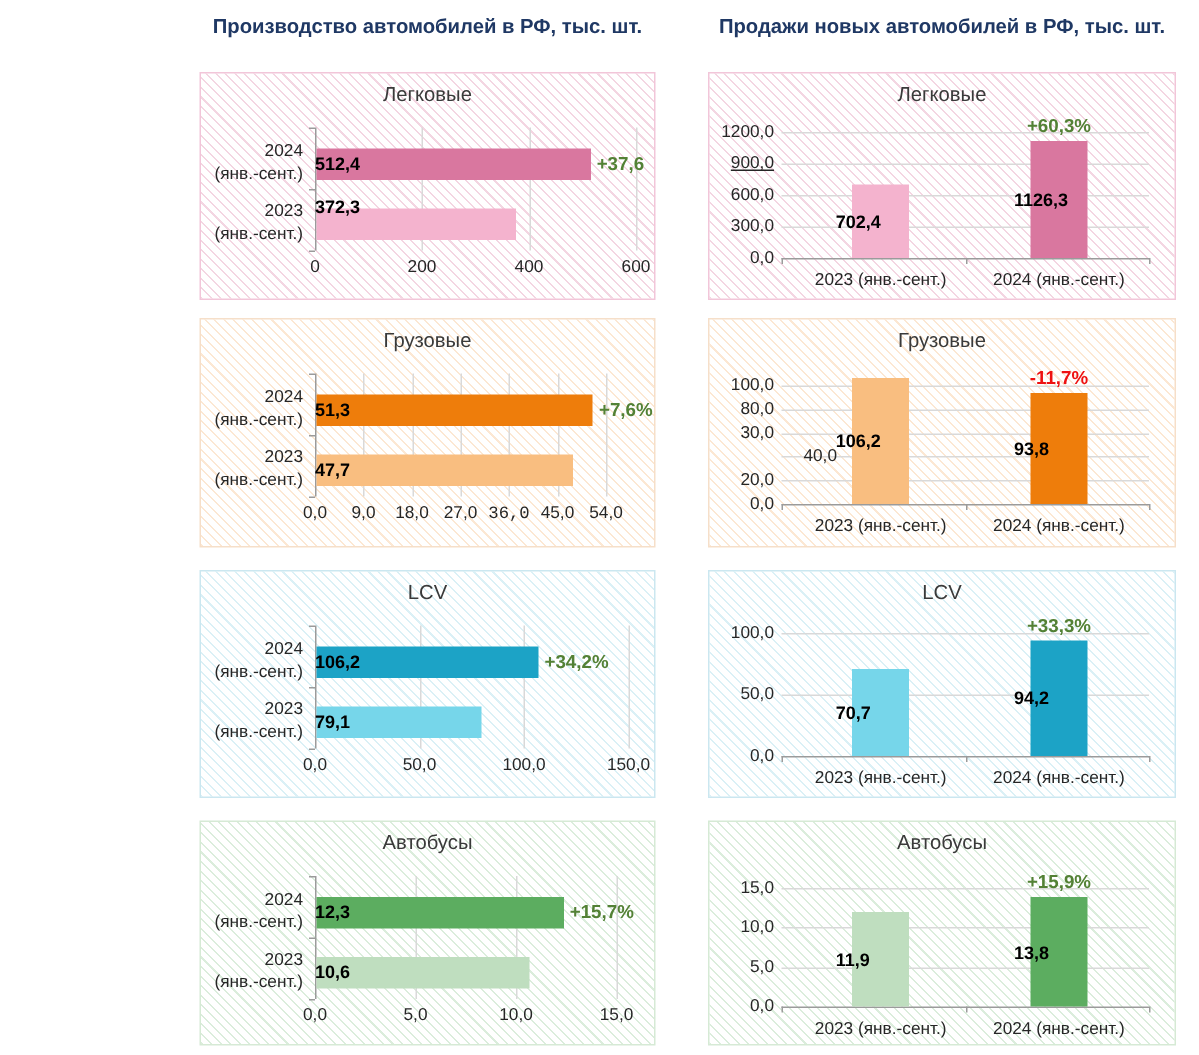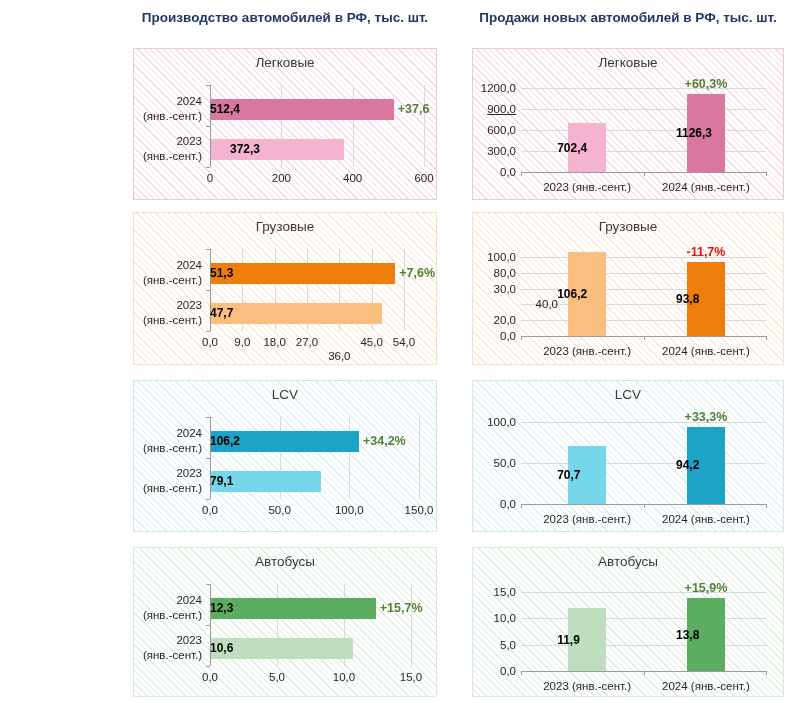--- a/index.html
+++ b/index.html
@@ -46,21 +46,21 @@
         <div class="axis" style="left: 72px; top: 36px; width: 4px; height: 1px;"></div>
         <div class="axis" style="left: 72px; top: 77px; width: 4px; height: 1px;"></div>
         <div class="axis" style="left: 72px; top: 118px; width: 4px; height: 1px;"></div>
         <div class="bar" style="left: 77px; top: 50px; width: 182.756px; height: 21px; background: rgb(217, 119, 159);"></div>
         <div class="vlab" style="left: 76px; top: 53px; width: 182.756px;">512,4</div>
         <div class="cath" style="left: 0px; top: 45px; width: 68px;">
           <div>2024</div>
           <div>(янв.-сент.)</div>
         </div>
         <div class="bar" style="left: 77px; top: 90px; width: 132.787px; height: 21px; background: rgb(244, 179, 206);"></div>
-        <div class="vlab" style="left: 76px; top: 93px; width: 132.787px; padding-left: 20px;">372,3</div>
+        <div class="vlab" style="left: 76px; top: 82px; width: 132.787px;">372,3</div>
         <div class="cath" style="left: 0px; top: 85px; width: 68px;">
           <div>2023</div>
           <div>(янв.-сент.)</div>
         </div>
         <div class="chg" style="left: 263.756px; top: 50px; line-height: 21px; color: rgb(83, 129, 53);">+37,6</div>
       </div>
       <div class="card" style="left: 472px; top: 48px; width: 312px; height: 152px; border-color: rgb(242, 198, 217); background: repeating-linear-gradient(45deg, rgba(217, 119, 159, 0.3) 0px, rgba(217, 119, 159, 0.3) 1px, rgba(0, 0, 0, 0) 1px, rgba(0, 0, 0, 0) 4.5px), rgb(255, 255, 255);">
         <div class="card-title">Легковые</div>
         <div class="ytick" style="left: 1px; top: 117px; width: 42px;">0,0</div>
         <div class="gl" style="left: 48px; top: 102.12px; width: 245px; height: 1px;"></div>
@@ -86,21 +86,21 @@
       <div class="card" style="left: 133px; top: 212px; width: 304px; height: 153px; border-color: rgb(246, 223, 201); background: repeating-linear-gradient(45deg, rgba(238, 125, 11, 0.18) 0px, rgba(238, 125, 11, 0.18) 1px, rgba(0, 0, 0, 0) 1px, rgba(0, 0, 0, 0) 4.5px), rgb(255, 255, 255);">
         <div class="card-title">Грузовые</div>
         <div class="tick" style="left: 61px; top: 123px; width: 30px;">0,0</div>
         <div class="gl" style="left: 108.333px; top: 36px; width: 1px; height: 82px;"></div>
         <div class="tick" style="left: 93.3333px; top: 123px; width: 30px;">9,0</div>
         <div class="gl" style="left: 140.667px; top: 36px; width: 1px; height: 82px;"></div>
         <div class="tick" style="left: 125.667px; top: 123px; width: 30px;">18,0</div>
         <div class="gl" style="left: 173px; top: 36px; width: 1px; height: 82px;"></div>
         <div class="tick" style="left: 158px; top: 123px; width: 30px;">27,0</div>
         <div class="gl" style="left: 205.333px; top: 36px; width: 1px; height: 82px;"></div>
-        <div class="tick" style="left: 190.333px; top: 137px; width: 30px;">36,0</div>
+        <div class="tick" style="left: 190.333px; top: 123px; width: 30px; font-family: Liberation Mono, monospace;">36,0</div>
         <div class="gl" style="left: 237.667px; top: 36px; width: 1px; height: 82px;"></div>
         <div class="tick" style="left: 222.667px; top: 123px; width: 30px;">45,0</div>
         <div class="gl" style="left: 270px; top: 36px; width: 1px; height: 82px;"></div>
         <div class="tick" style="left: 255px; top: 123px; width: 30px;">54,0</div>
         <div class="axis" style="left: 76px; top: 36px; width: 1px; height: 82px;"></div>
         <div class="axis" style="left: 72px; top: 36px; width: 4px; height: 1px;"></div>
         <div class="axis" style="left: 72px; top: 77px; width: 4px; height: 1px;"></div>
         <div class="axis" style="left: 72px; top: 118px; width: 4px; height: 1px;"></div>
         <div class="bar" style="left: 77px; top: 50px; width: 184.3px; height: 21px; background: rgb(238, 125, 11);"></div>
         <div class="vlab" style="left: 76px; top: 53px; width: 184.3px;">51,3</div>

